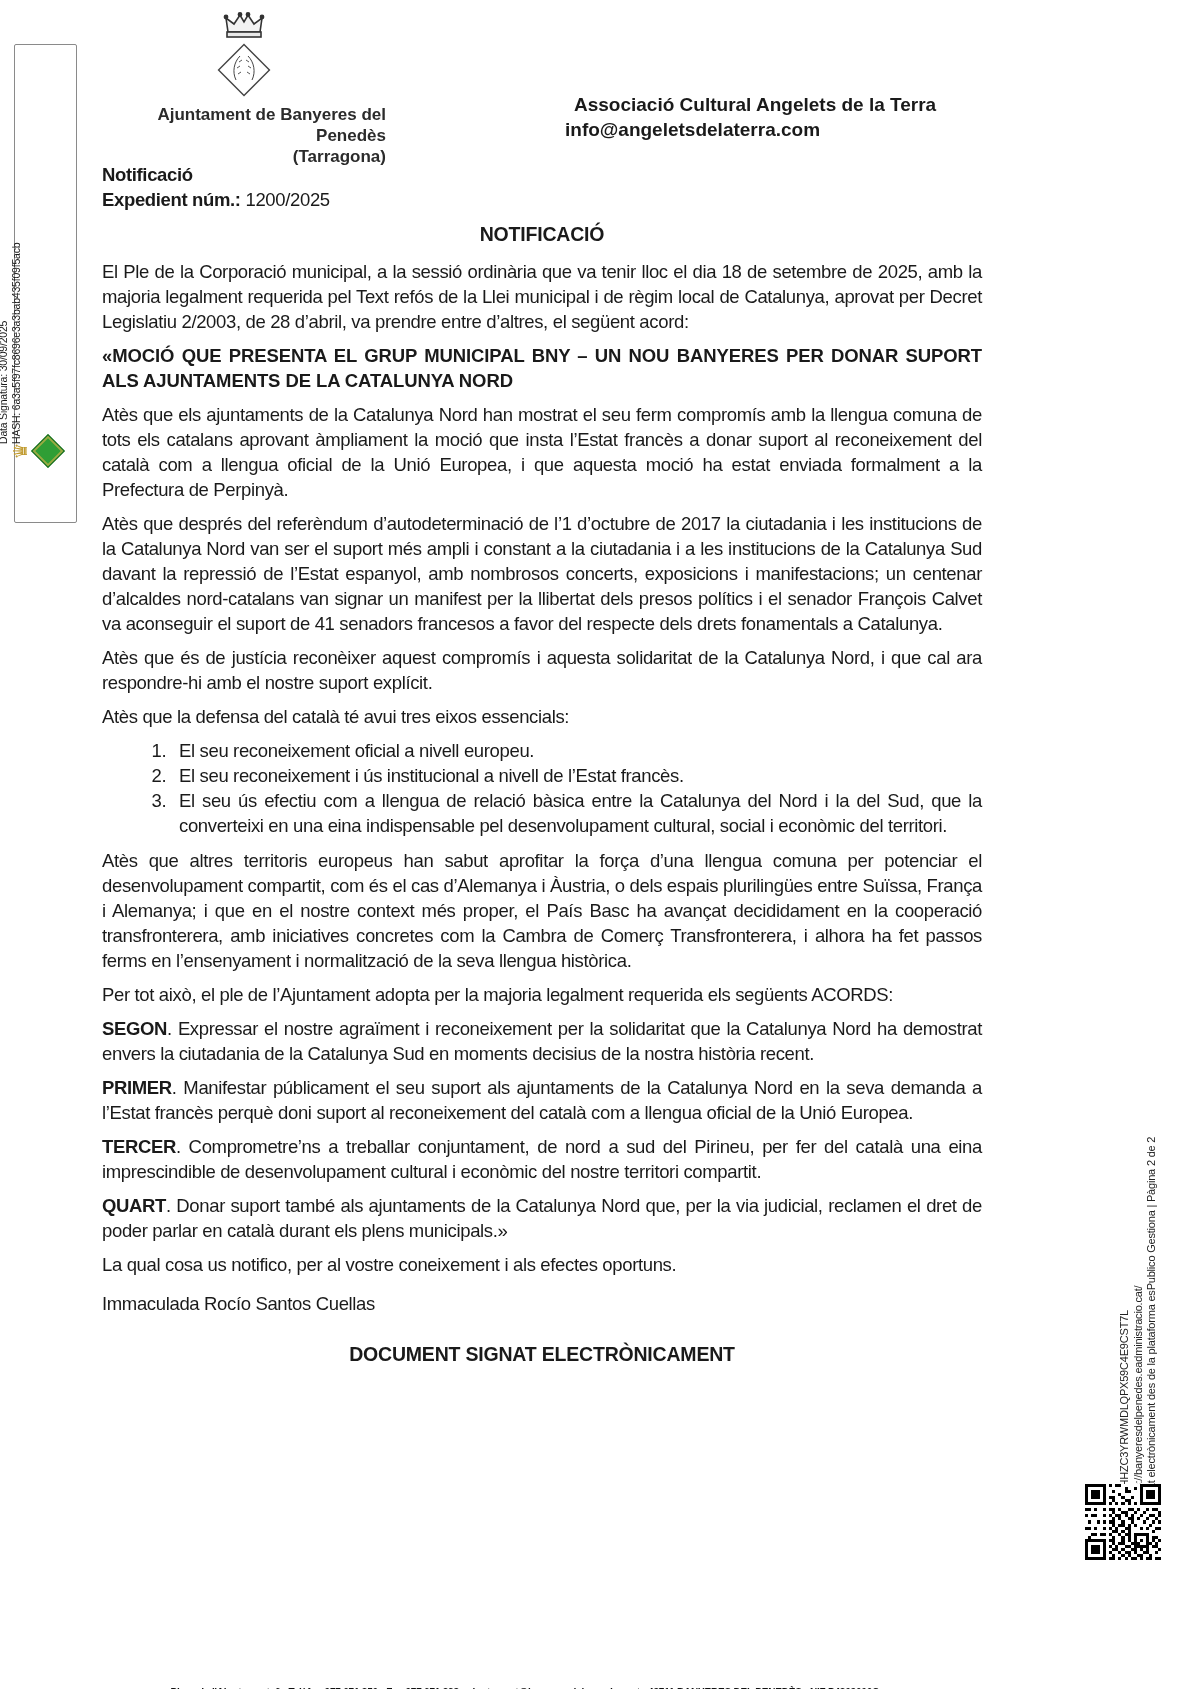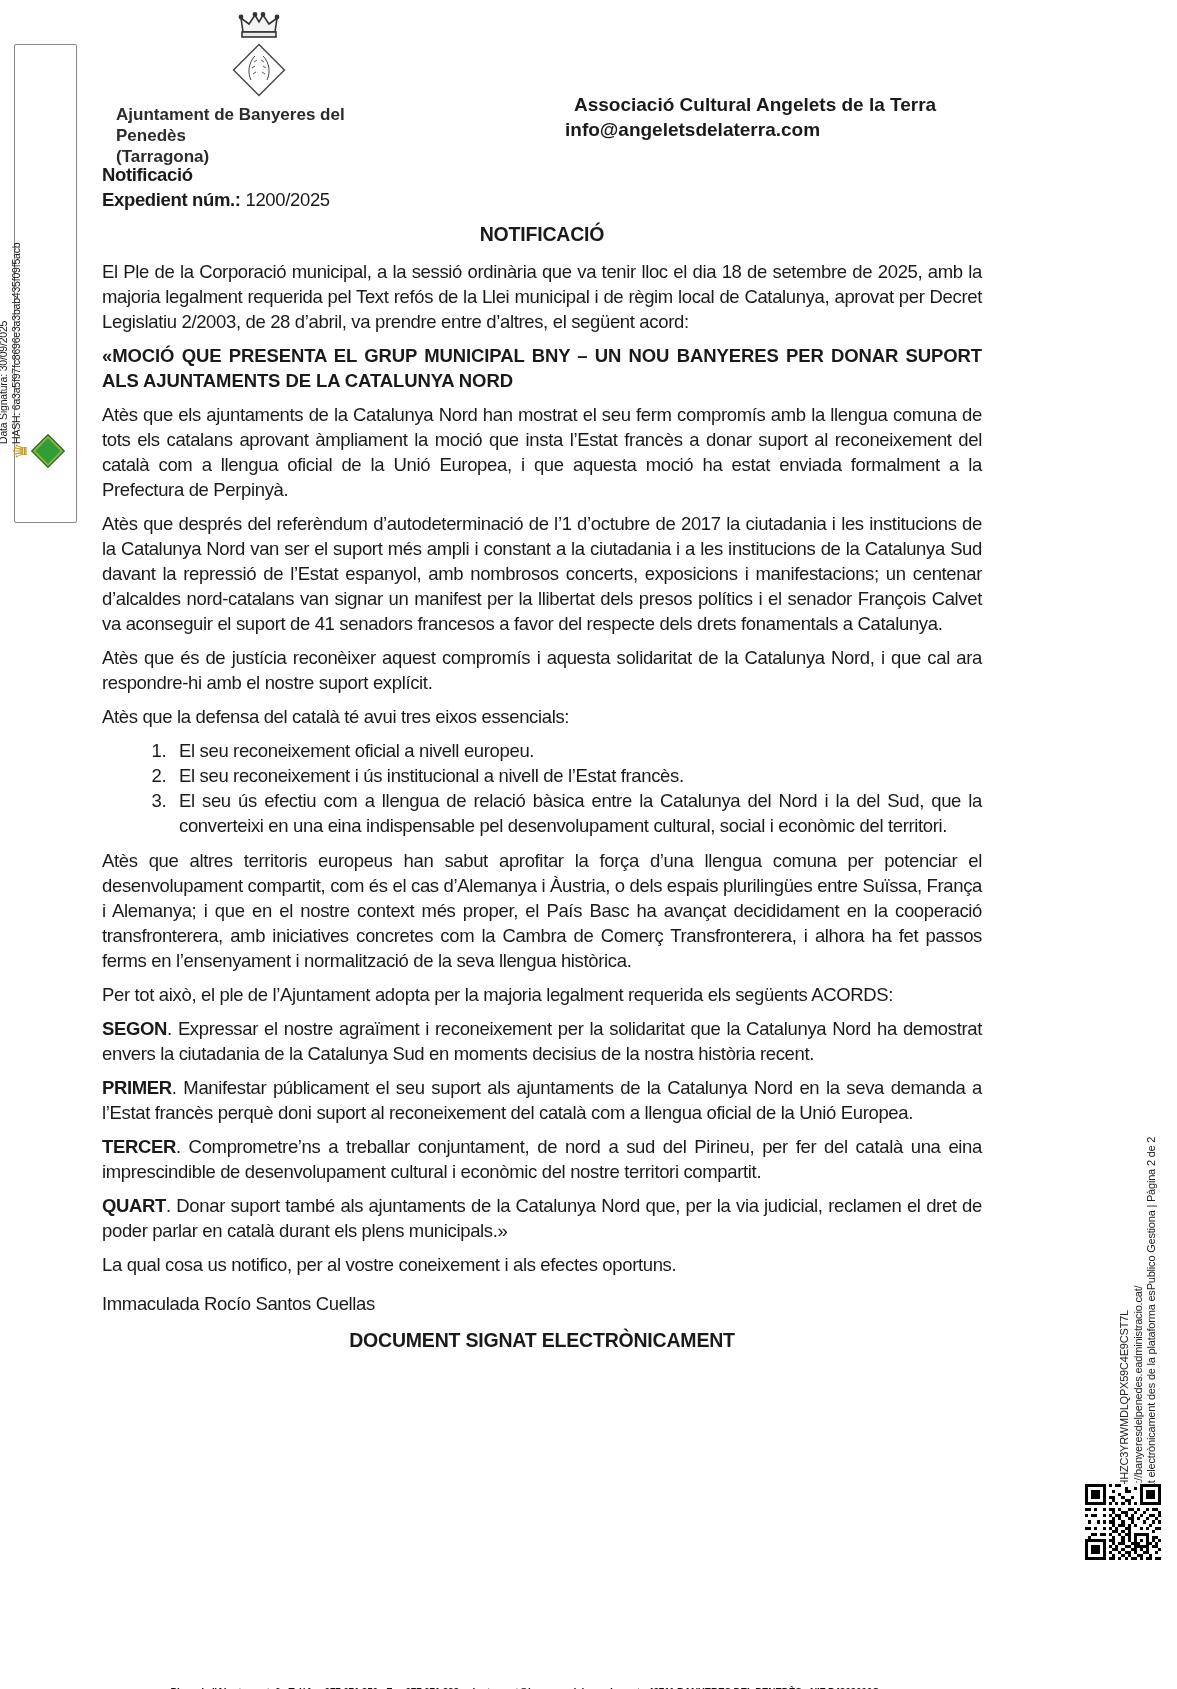--- a/index.html
+++ b/index.html
@@ -26,21 +26,21 @@
     transform:rotate(-90deg);
   }
   .sidebar-crown { font-size:19px; line-height:18px; color:#c09a2e; }
   .sidebar-diamond {
     width:22px; height:22px; background:#2f9e35; transform:rotate(45deg);
     border:1px solid #1d6b22; box-shadow:inset 0 0 0 2px rgba(214,178,74,.65);
     margin:4px 0 2px;
   }
 
   
-  .header-block { position:absolute; left:116px; top:10px; width:285px; text-align:left; }
+  .header-block { position:absolute; left:101px; top:10px; width:285px; text-align:right; }
   .emblem { display:block; margin:0 auto 2px; }
   .org-name { font-size:17px; font-weight:bold; color:#2b2b2b; line-height:21px; }
   .org-prov { font-size:17px; font-weight:bold; color:#2b2b2b; line-height:21px; }
 
   .recipient { position:absolute; left:565px; top:92px; width:430px; }
   .recipient .r1 { font-size:19px; font-weight:bold; line-height:25px; padding-left:9px; }
   .recipient .r2 { font-size:19px; font-weight:bold; line-height:25px; }
 
   
   .main {
@@ -49,21 +49,21 @@
   }
   .main p { margin:0 0 9px; }
   .just { text-align:justify; }
   .hline { line-height:25px; }
   .doc-title { font-size:19.5px; font-weight:bold; text-align:center; margin:10px 0 12px; letter-spacing:-0.2px; }
   .motion { font-weight:bold; letter-spacing:-0.1px; margin:2px 0 10px; }
   ol.eixos { margin:0 0 10px; padding-left:69px; }
   ol.eixos li { padding-left:8px; margin:0; text-align:justify; }
   .signer-name, .signer-title { line-height:25px; }
   .signer-block { margin-top:14px; }
-  .docsign { font-size:19.5px; font-weight:bold; text-align:center; margin-top:12px; letter-spacing:-0.2px; }
+  .docsign { font-size:19.5px; font-weight:bold; text-align:center; margin-top:26px; letter-spacing:-0.2px; }
 
   
   .right-rot {
     position:absolute; left:1118px; top:1560px; width:681px;
     transform:rotate(-90deg); transform-origin:top left;
     font-size:11px; line-height:13.5px; letter-spacing:-0.2px; color:#222;
     white-space:nowrap;
   }
 
   

